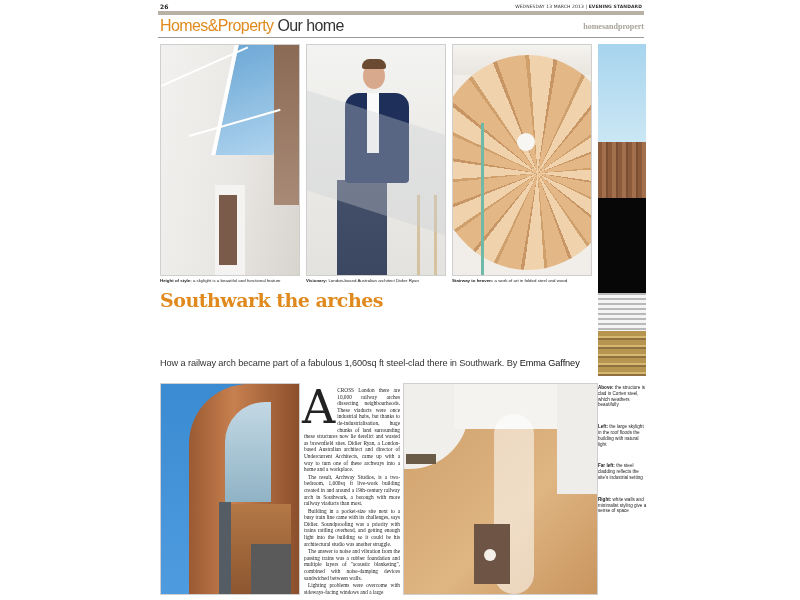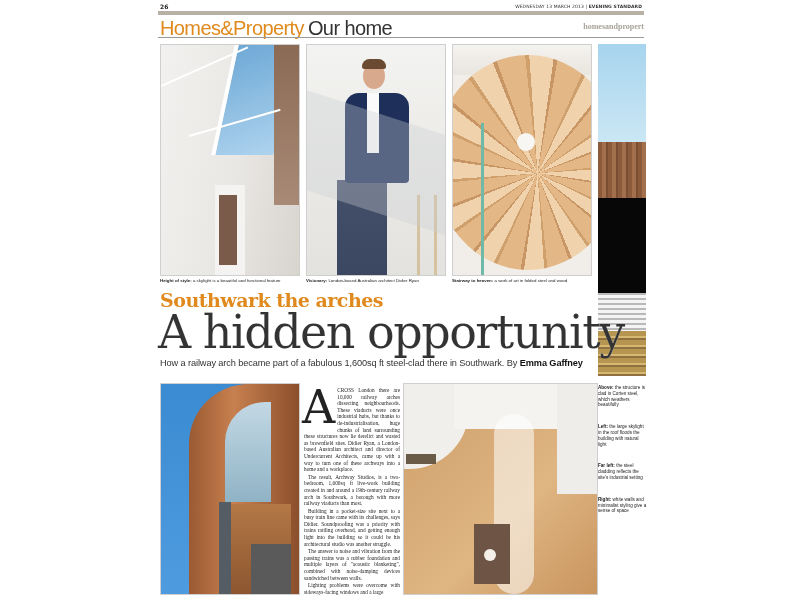--- a/index.html
+++ b/index.html
@@ -2,21 +2,21 @@
 <html><head>
 <meta charset="utf-8">
 <style>
   html, body { margin:0; padding:0; background:#ffffff; }
   body { width:800px; height:600px; position:relative; overflow:hidden; font-family:"DejaVu Sans", sans-serif; }
   .page { position:absolute; left:158px; top:0; width:490px; height:600px; background:#fff; }
   .folio { position:absolute; left:2px; top:3px; font-size:6px; font-weight:bold; color:#222; }
   .dateline { position:absolute; right:6px; top:4px; font-size:4.5px; color:#333; letter-spacing:0.1px; }
   .dateline b { font-weight:bold; }
   .top-rule { position:absolute; left:0; top:11px; width:486px; height:4px; background:#b8b0a4; }
-  .masthead { position:absolute; left:2px; top:17px; font-size:20px; font-family:"Liberation Sans", sans-serif; letter-spacing:-0.6px; }
+  .masthead { position:absolute; left:2px; top:17px; font-size:16px; font-family:"Liberation Sans", sans-serif; letter-spacing:-0.6px; }
   .mh-brand { color:#e08a1e; }
   .mh-amp { color:#e08a1e; }
   .mh-section { color:#333; margin-left:4px; }
   .site { position:absolute; right:4px; top:22px; font-size:8px; color:#a9a39a; font-family:"Liberation Serif", serif; font-weight:bold;padding-left:12px; }
   .head-rule { position:absolute; left:0; top:37px; width:486px; height:1px; background:#999; }
 
   .photo { position:absolute; overflow:hidden; border:1px solid #cfcfcf; box-sizing:border-box; }
   .cap { position:absolute; font-size:4.4px; color:#222; white-space:nowrap; font-family:"Liberation Sans", sans-serif; }
   .cap b { font-weight:bold; }
 
@@ -50,21 +50,21 @@
   #p4 { left:440px; top:44px; width:48px; height:332px; border:none; }
   #p4 .s1 { height:98px; background:linear-gradient(#a7d4ee,#cbe7f4); }
   #p4 .s2 { height:56px; background:repeating-linear-gradient(90deg,#8c5b3b 0 4px,#a3704d 4px 8px,#7a4e33 8px 10px); }
   #p4 .s3 { height:95px; background:#070707; }
   #p4 .s4 { height:38px; background:repeating-linear-gradient(#b9b9b9 0 2px,#f4f4f4 2px 5px); }
   #p4 .s5 { height:45px; background:repeating-linear-gradient(#b5954f 0 5px,#d6b871 5px 7px,#8f7140 7px 9px); }
 
   .kicker { position:absolute; left:2px; top:289px; font-family:"DejaVu Serif", serif; font-weight:bold; font-size:19px; color:#e08a1e; letter-spacing:-0.5px; }
   .headline { position:absolute; left:0px; top:306px; font-family:"DejaVu Serif", serif; font-weight:200; font-size:46px; color:#333; letter-spacing:-1.5px; line-height:52px; -webkit-text-stroke:0.1px #fff; }
   .standfirst { position:absolute; left:2px; top:358px; font-size:9.2px; color:#333; font-family:"Liberation Sans", sans-serif; letter-spacing:-0.1px; white-space:nowrap; }
-  .standfirst b { font-weight:bold; color:#111; }
+  .standfirst b { font-weight:normal; color:#111; }
 
   
   #p5 { left:2px; top:383px; width:140px; height:212px; background:linear-gradient(#3a8bd2,#4f9be0); }
   #p5 .wall { position:absolute; left:28px; top:0; width:112px; height:212px; background:linear-gradient(90deg,#9b5a32,#c7804f 40%,#8a4d2a); border-radius:60px 0 0 0; }
   #p5 .win { position:absolute; left:64px; top:18px; width:46px; height:100px; background:linear-gradient(#c3d8e4,#8fb3c5); border-radius:40px 0 0 0; }
   #p5 .box { position:absolute; left:70px; top:120px; width:60px; height:92px; background:linear-gradient(#b47846,#8b552f); }
   #p5 .box2 { position:absolute; left:90px; top:160px; width:40px; height:52px; background:#5a5a5a; }
   #p5 .strip { position:absolute; left:58px; top:118px; width:12px; height:94px; background:#555c64; }
 
   #p6 { left:245px; top:383px; width:195px; height:212px; background:linear-gradient(135deg,#cd9e6a,#dfb581 60%,#c9955f); }
@@ -130,21 +130,20 @@
 
   <div class="photo" id="p4">
     <div class="s1"></div>
     <div class="s2"></div>
     <div class="s3"></div>
     <div class="s4"></div>
     <div class="s5"></div>
   </div>
 
   <div class="kicker">Southwark the arches</div>
-  <div class="headline">A hidden opportunity</div>
   <div class="standfirst"><span>How a railway arch became part of a fabulous 1,600sq ft steel-clad there in Southwark. By </span><b>Emma Gaffney</b></div>
 
   <div class="photo" id="p5">
     <div class="wall"></div>
     <div class="win"></div>
     <div class="box"></div>
     <div class="strip"></div>
     <div class="box2"></div>
   </div>
 

